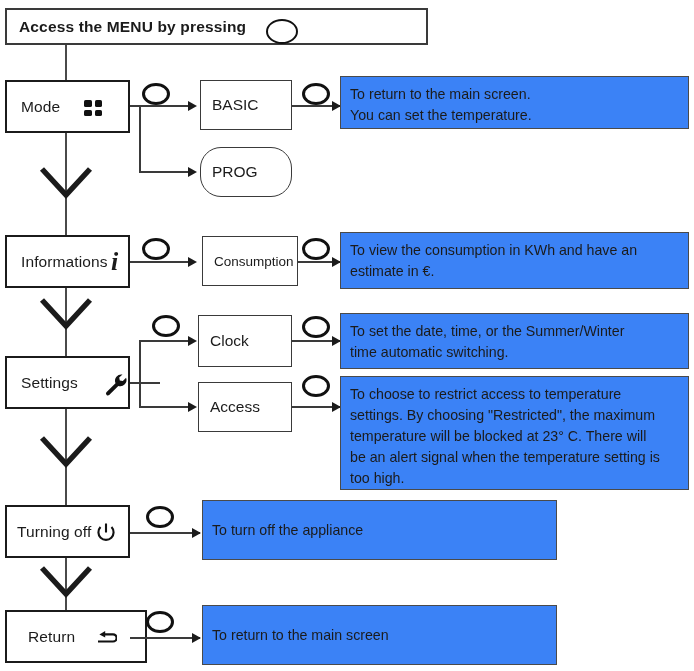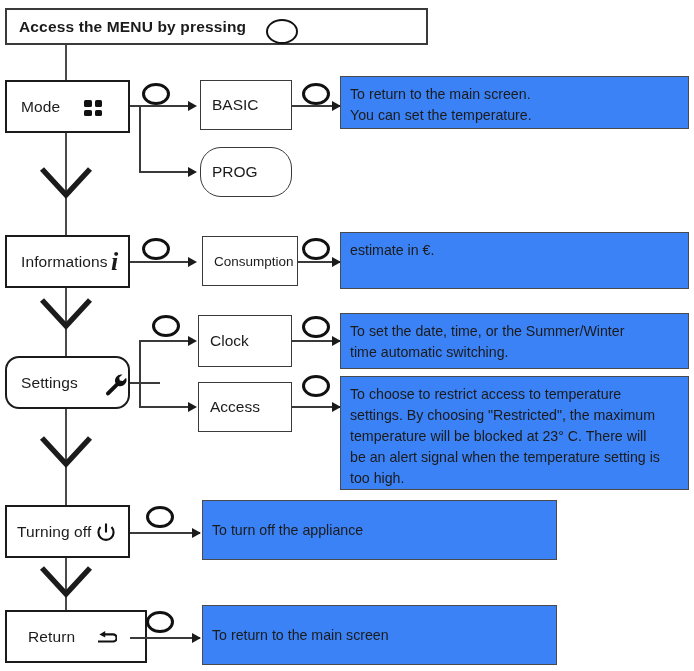--- a/index.html
+++ b/index.html
@@ -119,29 +119,30 @@
   <div class="circle" style="left:142px;top:238px;width:28px;height:22px;"></div>
 
   <div class="box" style="left:202px;top:236px;width:96px;height:50px;">
     <span class="opt-label small">Consumption</span>
   </div>
   <div class="hline" style="left:298px;top:261px;width:42px;"></div>
   <div class="arrow" style="left:332px;top:257px;"></div>
   <div class="circle" style="left:302px;top:238px;width:28px;height:22px;"></div>
 
   <div class="desc" style="left:340px;top:232px;width:349px;height:57px;">
+    <span class="ln">To view the consumption in KWh and have an</span>
     <span class="ln">estimate in €.</span>
   </div>
 
   <div class="vline" style="left:65px;top:288px;height:68px;"></div>
   <svg class="chev" width="56" height="36" style="left:38px;top:296px;" viewBox="0 0 56 36">
     <polyline points="4,4 28,30 52,4" fill="none" stroke="#1b1b1b" stroke-width="5.5" stroke-linecap="butt" stroke-linejoin="miter"></polyline>
   </svg>
 
-  <div class="box thick" style="left:5px;top:356px;width:125px;height:53px;border-radius:14px;">
+  <div class="box thick" style="left:5px;top:356px;width:125px;height:53px;">
     <span class="label nav-label">Settings</span>
     <span class="wrench-icon" style="position:absolute;left:96px;top:14px;">
       <svg width="26" height="26" viewBox="0 0 26 26">
         <path d="M19.5 2.6a6.3 6.3 0 0 0-7.0 8.6L3.4 20.3a2.0 2.0 0 0 0 2.8 2.8l9.1-9.1a6.3 6.3 0 0 0 7.8-8.2l-3.3 3.3-3.0-.6-.6-3.0z" fill="#111"></path>
       </svg>
     </span>
   </div>
 
   <div class="hline" style="left:130px;top:382px;width:30px;"></div>
   <div class="vline2" style="left:139px;top:340px;height:67px;"></div>

